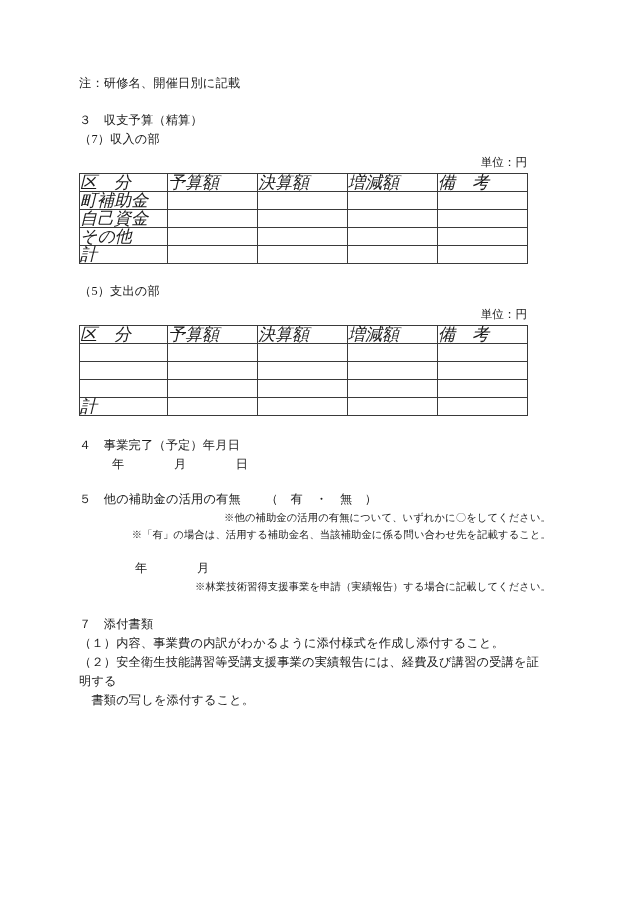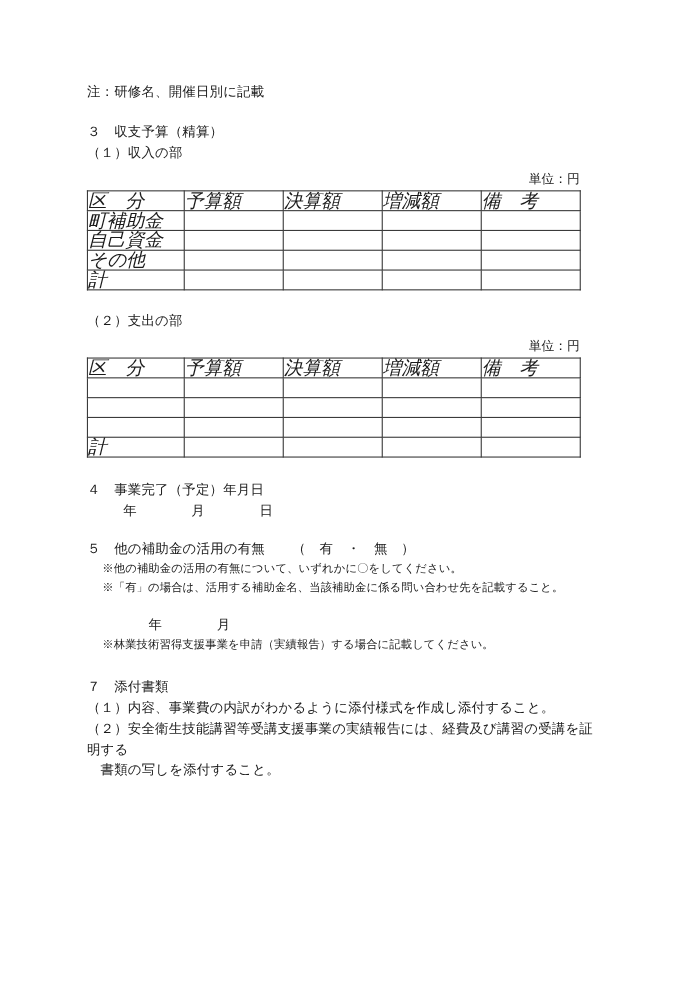--- a/index.html
+++ b/index.html
@@ -35,20 +35,21 @@
     font-size: 12.2px;
     line-height: 19px;
     white-space: pre;
     letter-spacing: 0.2px;
   }
   .note-line {
     font-size: 10.3px;
     line-height: 17px;
     white-space: pre;
     letter-spacing: 0.1px;
+    text-align: right;
   }
   .spacer-16 { height: 16px; }
   .spacer-18 { height: 18px; }
   .spacer-20 { height: 20px; }
   .spacer-6  { height: 6px; }
 
   
   .unit-row {
     width: 448px;
     text-align: right;
@@ -91,21 +92,21 @@
 <body>
 
 <div class="page">
   <div class="content">
 
     <div class="line">注：研修名、開催日別に記載</div>
 
     <div class="spacer-18"></div>
 
     <div class="line">３　収支予算（精算）</div>
-    <div class="line">（１）収入の部</div>
+    <div class="line">（7）収入の部</div>
 
     <div class="spacer-6"></div>
 
     <div class="unit-row">単位：円</div>
 
     <table class="budget">
       <colgroup>
         <col class="c-kubun">
           <col class="c-amount">
           <col class="c-amount">
@@ -146,21 +147,21 @@
           <td class="blank"></td>
           <td class="blank"></td>
           <td class="blank"></td>
           <td class="blank"></td>
         </tr>
       </tbody>
     </table>
 
     <div class="spacer-18"></div>
 
-    <div class="line">（２）支出の部</div>
+    <div class="line">（5）支出の部</div>
 
     <div class="spacer-6"></div>
 
     <div class="unit-row">単位：円</div>
 
     <table class="budget">
       <colgroup>
         <col class="c-kubun">
           <col class="c-amount">
           <col class="c-amount">

